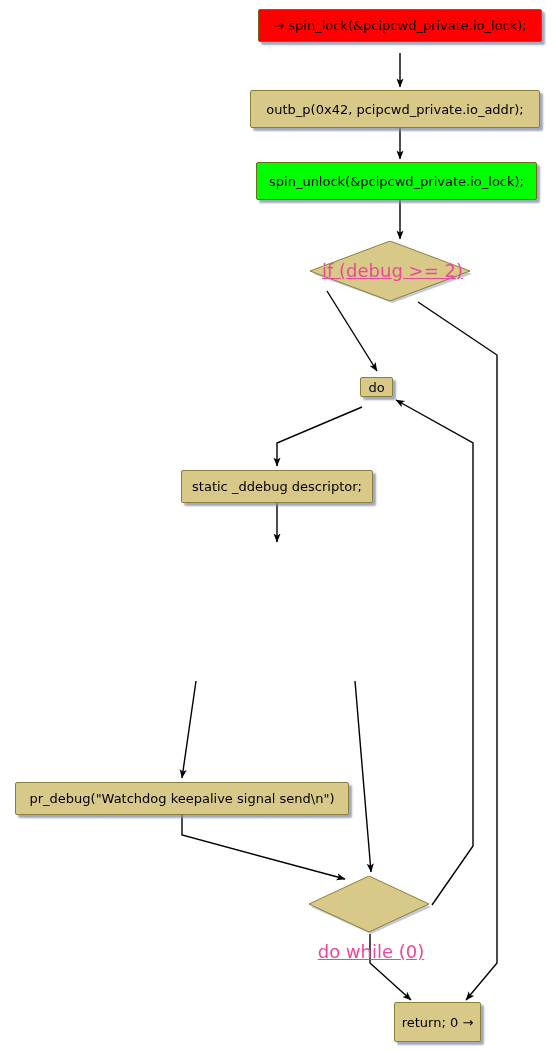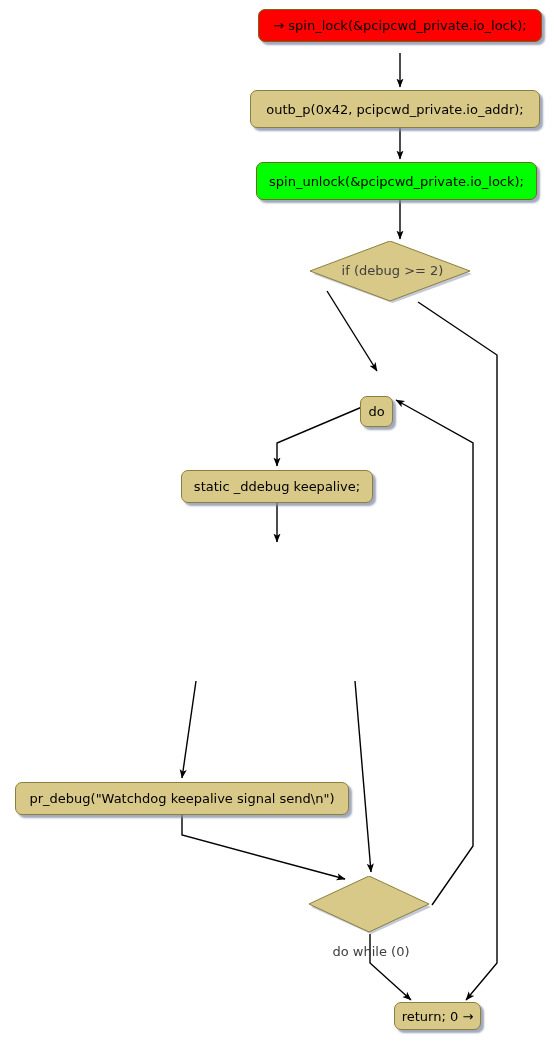--- a/index.html
+++ b/index.html
@@ -30,21 +30,21 @@
     display: flex;
     align-items: center;
     justify-content: center;
     text-align: center;
     color: #000000;
     white-space: pre;
     z-index: 3;
   }
   .box {
     border: 1px solid #8a7f3d;
-    border-radius: 7px;
+    border-radius: 2px;
     background: #d9c989;
     box-shadow: 3px 3px 2px rgba(130,140,165,0.75);
     font-size: 13px;
     line-height: 15px;
     padding: 0 8px;
   }
   .box.red {
     background: #ff0000;
     border-color: #6f6a18;
   }
@@ -59,25 +59,26 @@
   .diamond-shape {
     position: absolute;
     left: 0; top: 0;
     width: 100%; height: 100%;
   }
   .diamond-label {
     position: absolute;
     left: 0;
     width: 100%;
     text-align: center;
-    font-size: 13px;
+    font-size: 18px;
     line-height: 15px;
-    color: #404040;
+    color: #ec4899;
     white-space: pre;
     z-index: 2;
+    text-decoration: underline;
   }
 </style>
 </head>
 <body>
 
 <div id="flowchart">
 
   <svg id="edges" viewBox="0 0 553 1051" xmlns="http://www.w3.org/2000/svg">
     <defs>
       <marker id="ah" markerWidth="10" markerHeight="10" refX="8.5" refY="4" orient="auto" markerUnits="userSpaceOnUse">
@@ -123,38 +124,38 @@
   </div>
 
   <div class="diamond-wrap" style="left:310px; top:241px; width:165px; height:64px;">
     <svg class="diamond-shape" viewBox="0 0 165 64" xmlns="http://www.w3.org/2000/svg">
       <polygon points="82.5,62 162,33 82.5,4 3,33" fill="#b9c0cf" opacity="0.85"></polygon>
       <polygon points="80,60 160,30 80,0 0,30" fill="#d9c989" stroke="#8a7f3d" stroke-width="1"></polygon>
     </svg>
     <div class="diamond-label" style="top:22px;">if (debug &gt;= 2)</div>
   </div>
 
-  <div class="node box" style="left:360px; top:377px; width:33px; height:31px; padding:3px;margin-top:19px;">
+  <div class="node box" style="left:360px; top:377px; width:33px; height:20px; padding:3px;">
     <span>do</span>
   </div>
 
   <div class="node box" style="left:181px; top:470px; width:192px; height:33px;">
-    <span>static _ddebug keepalive;</span>
+    <span>static _ddebug descriptor;</span>
   </div>
 
 
   <div class="node box" style="left:15px; top:782px; width:334px; height:33px;">
     <span>pr_debug("Watchdog keepalive signal send\n")</span>
   </div>
 
   <div class="diamond-wrap" style="left:308px; top:876px; width:126px; height:60px;">
     <svg class="diamond-shape" viewBox="0 0 126 60" xmlns="http://www.w3.org/2000/svg">
       <polygon points="63,58 123,31 63,4 3,31" fill="#b9c0cf" opacity="0.85"></polygon>
       <polygon points="61,56 121,28 61,0 1,28" fill="#d9c989" stroke="#8a7f3d" stroke-width="1"></polygon>
     </svg>
     <div class="diamond-label" style="top:20px;margin-top:48px;">do while (0)</div>
   </div>
 
-  <div class="node box" style="left:394px; top:1002px; width:87px; height:28px;">
+  <div class="node box" style="left:394px; top:1002px; width:87px; height:40px;">
     <span>return; 0 →</span>
   </div>
 
 </div>
 
 </body></html>

